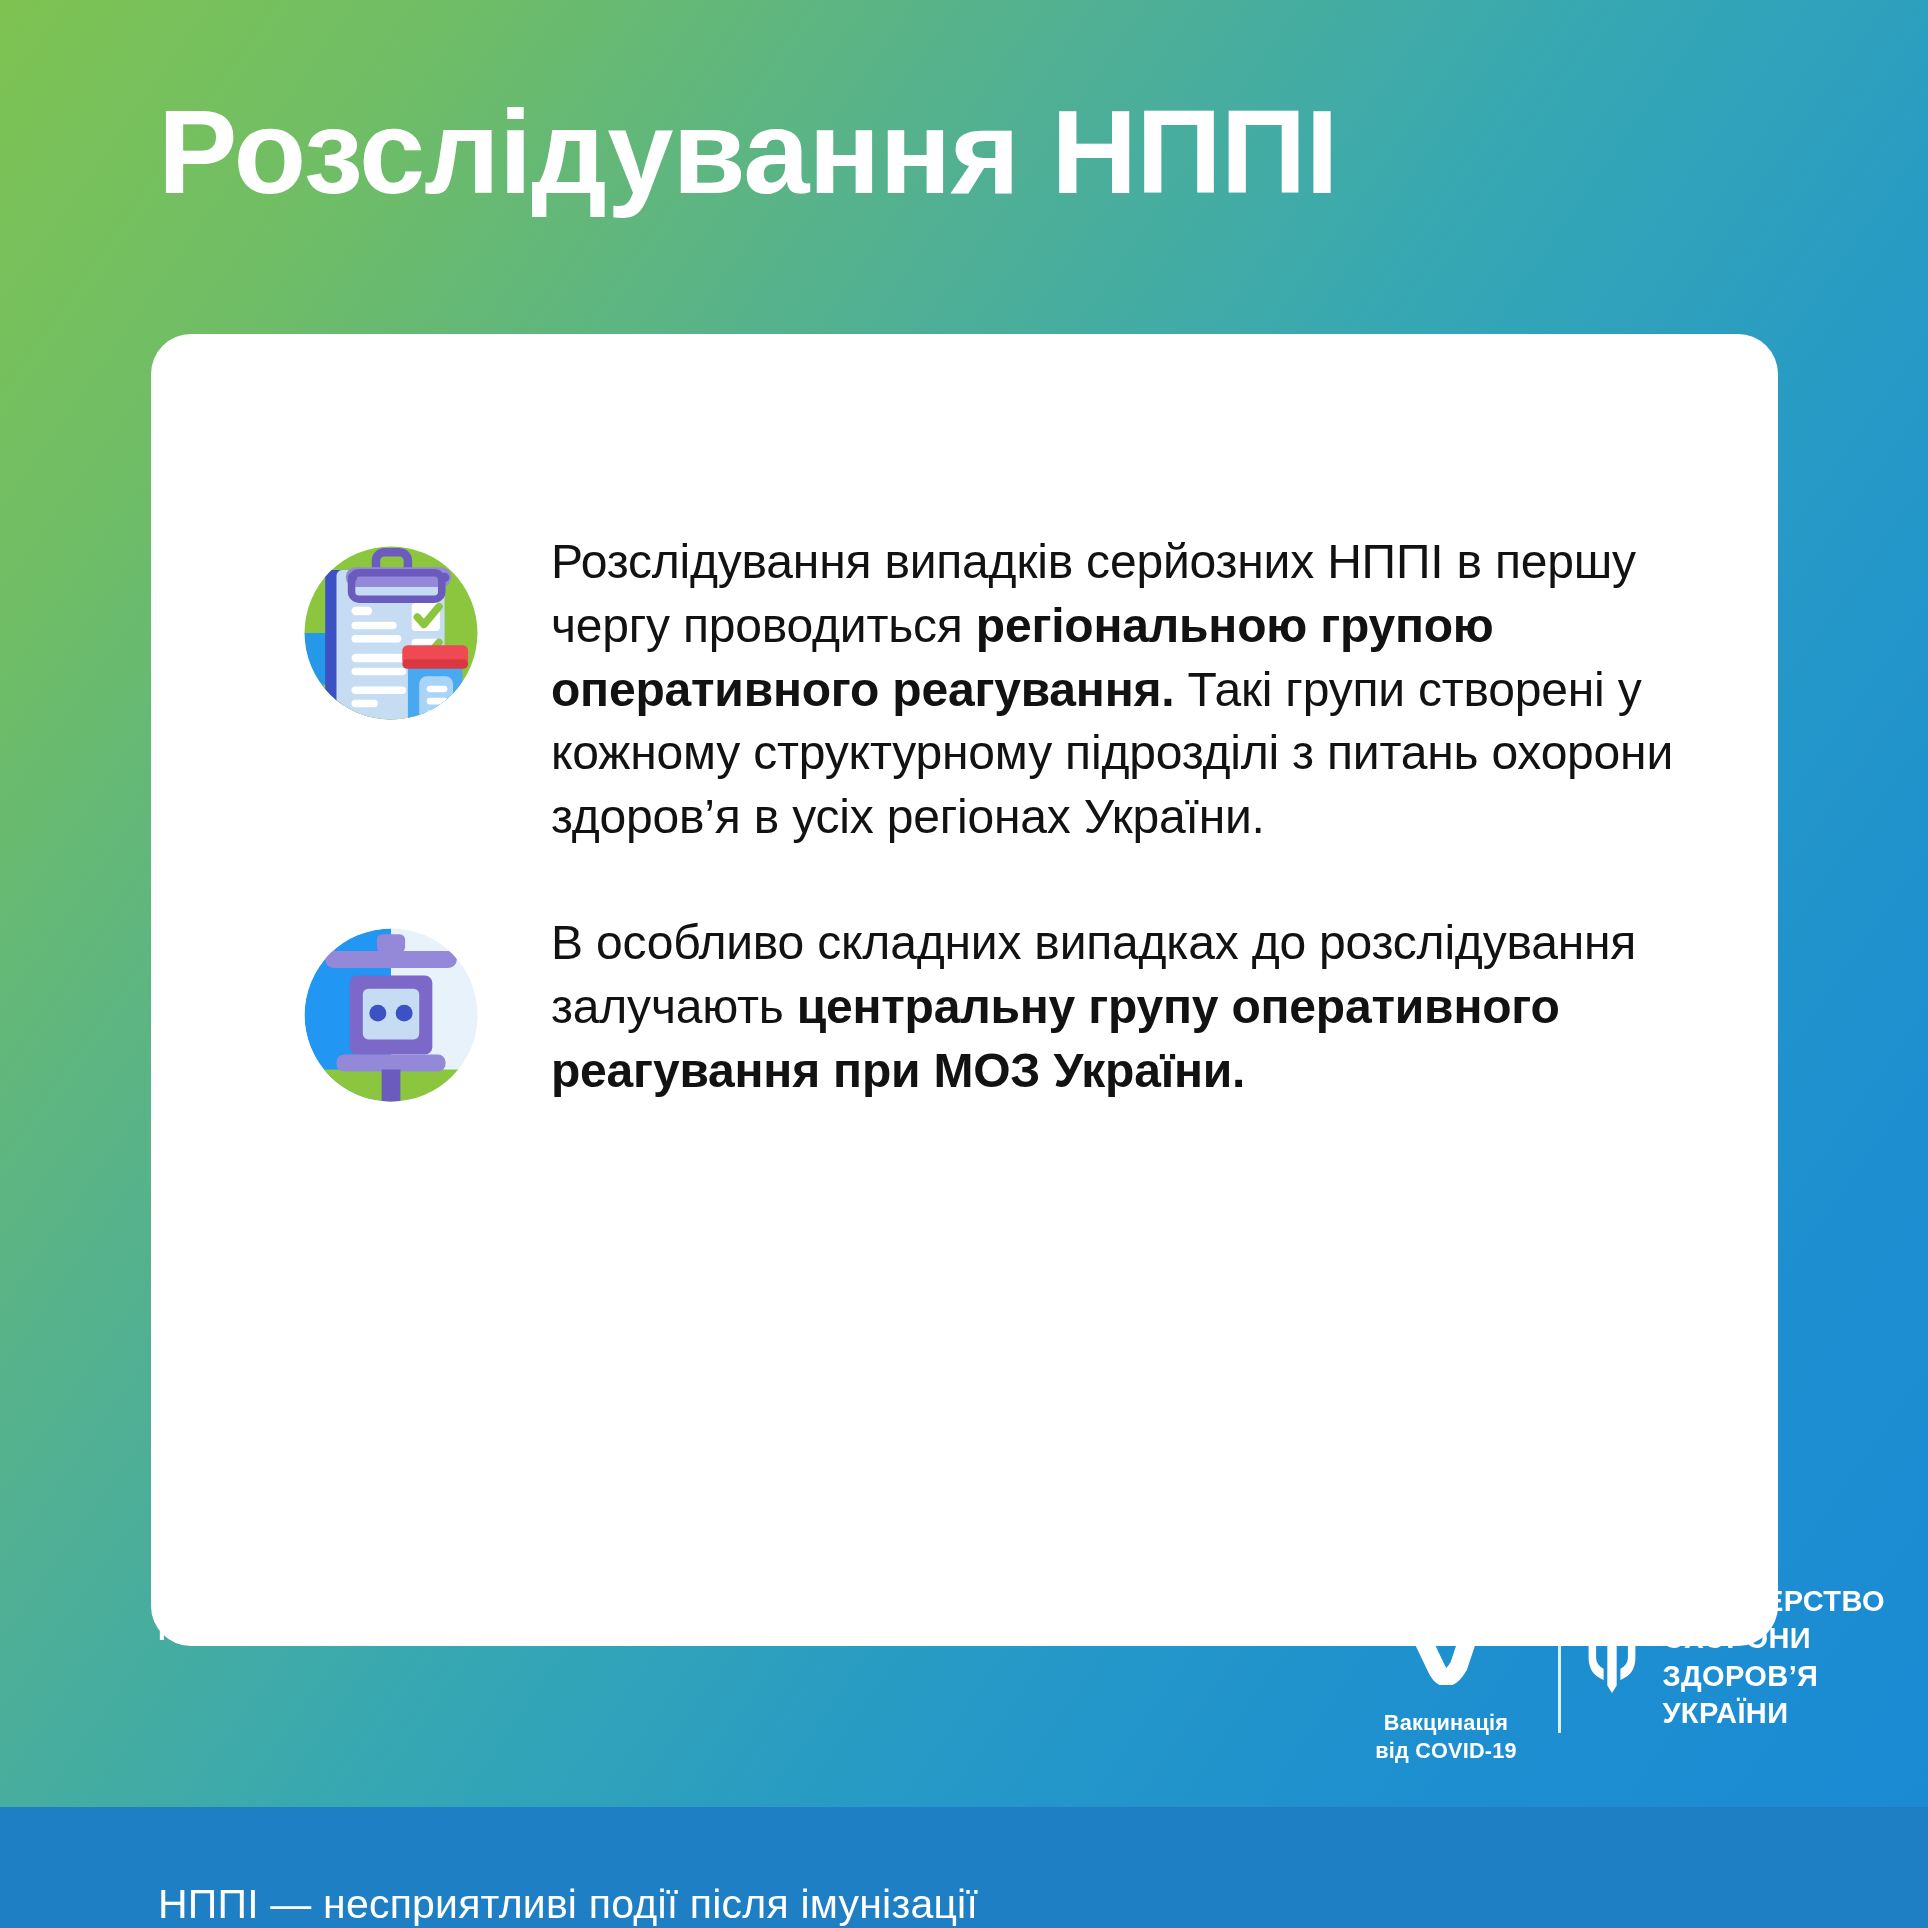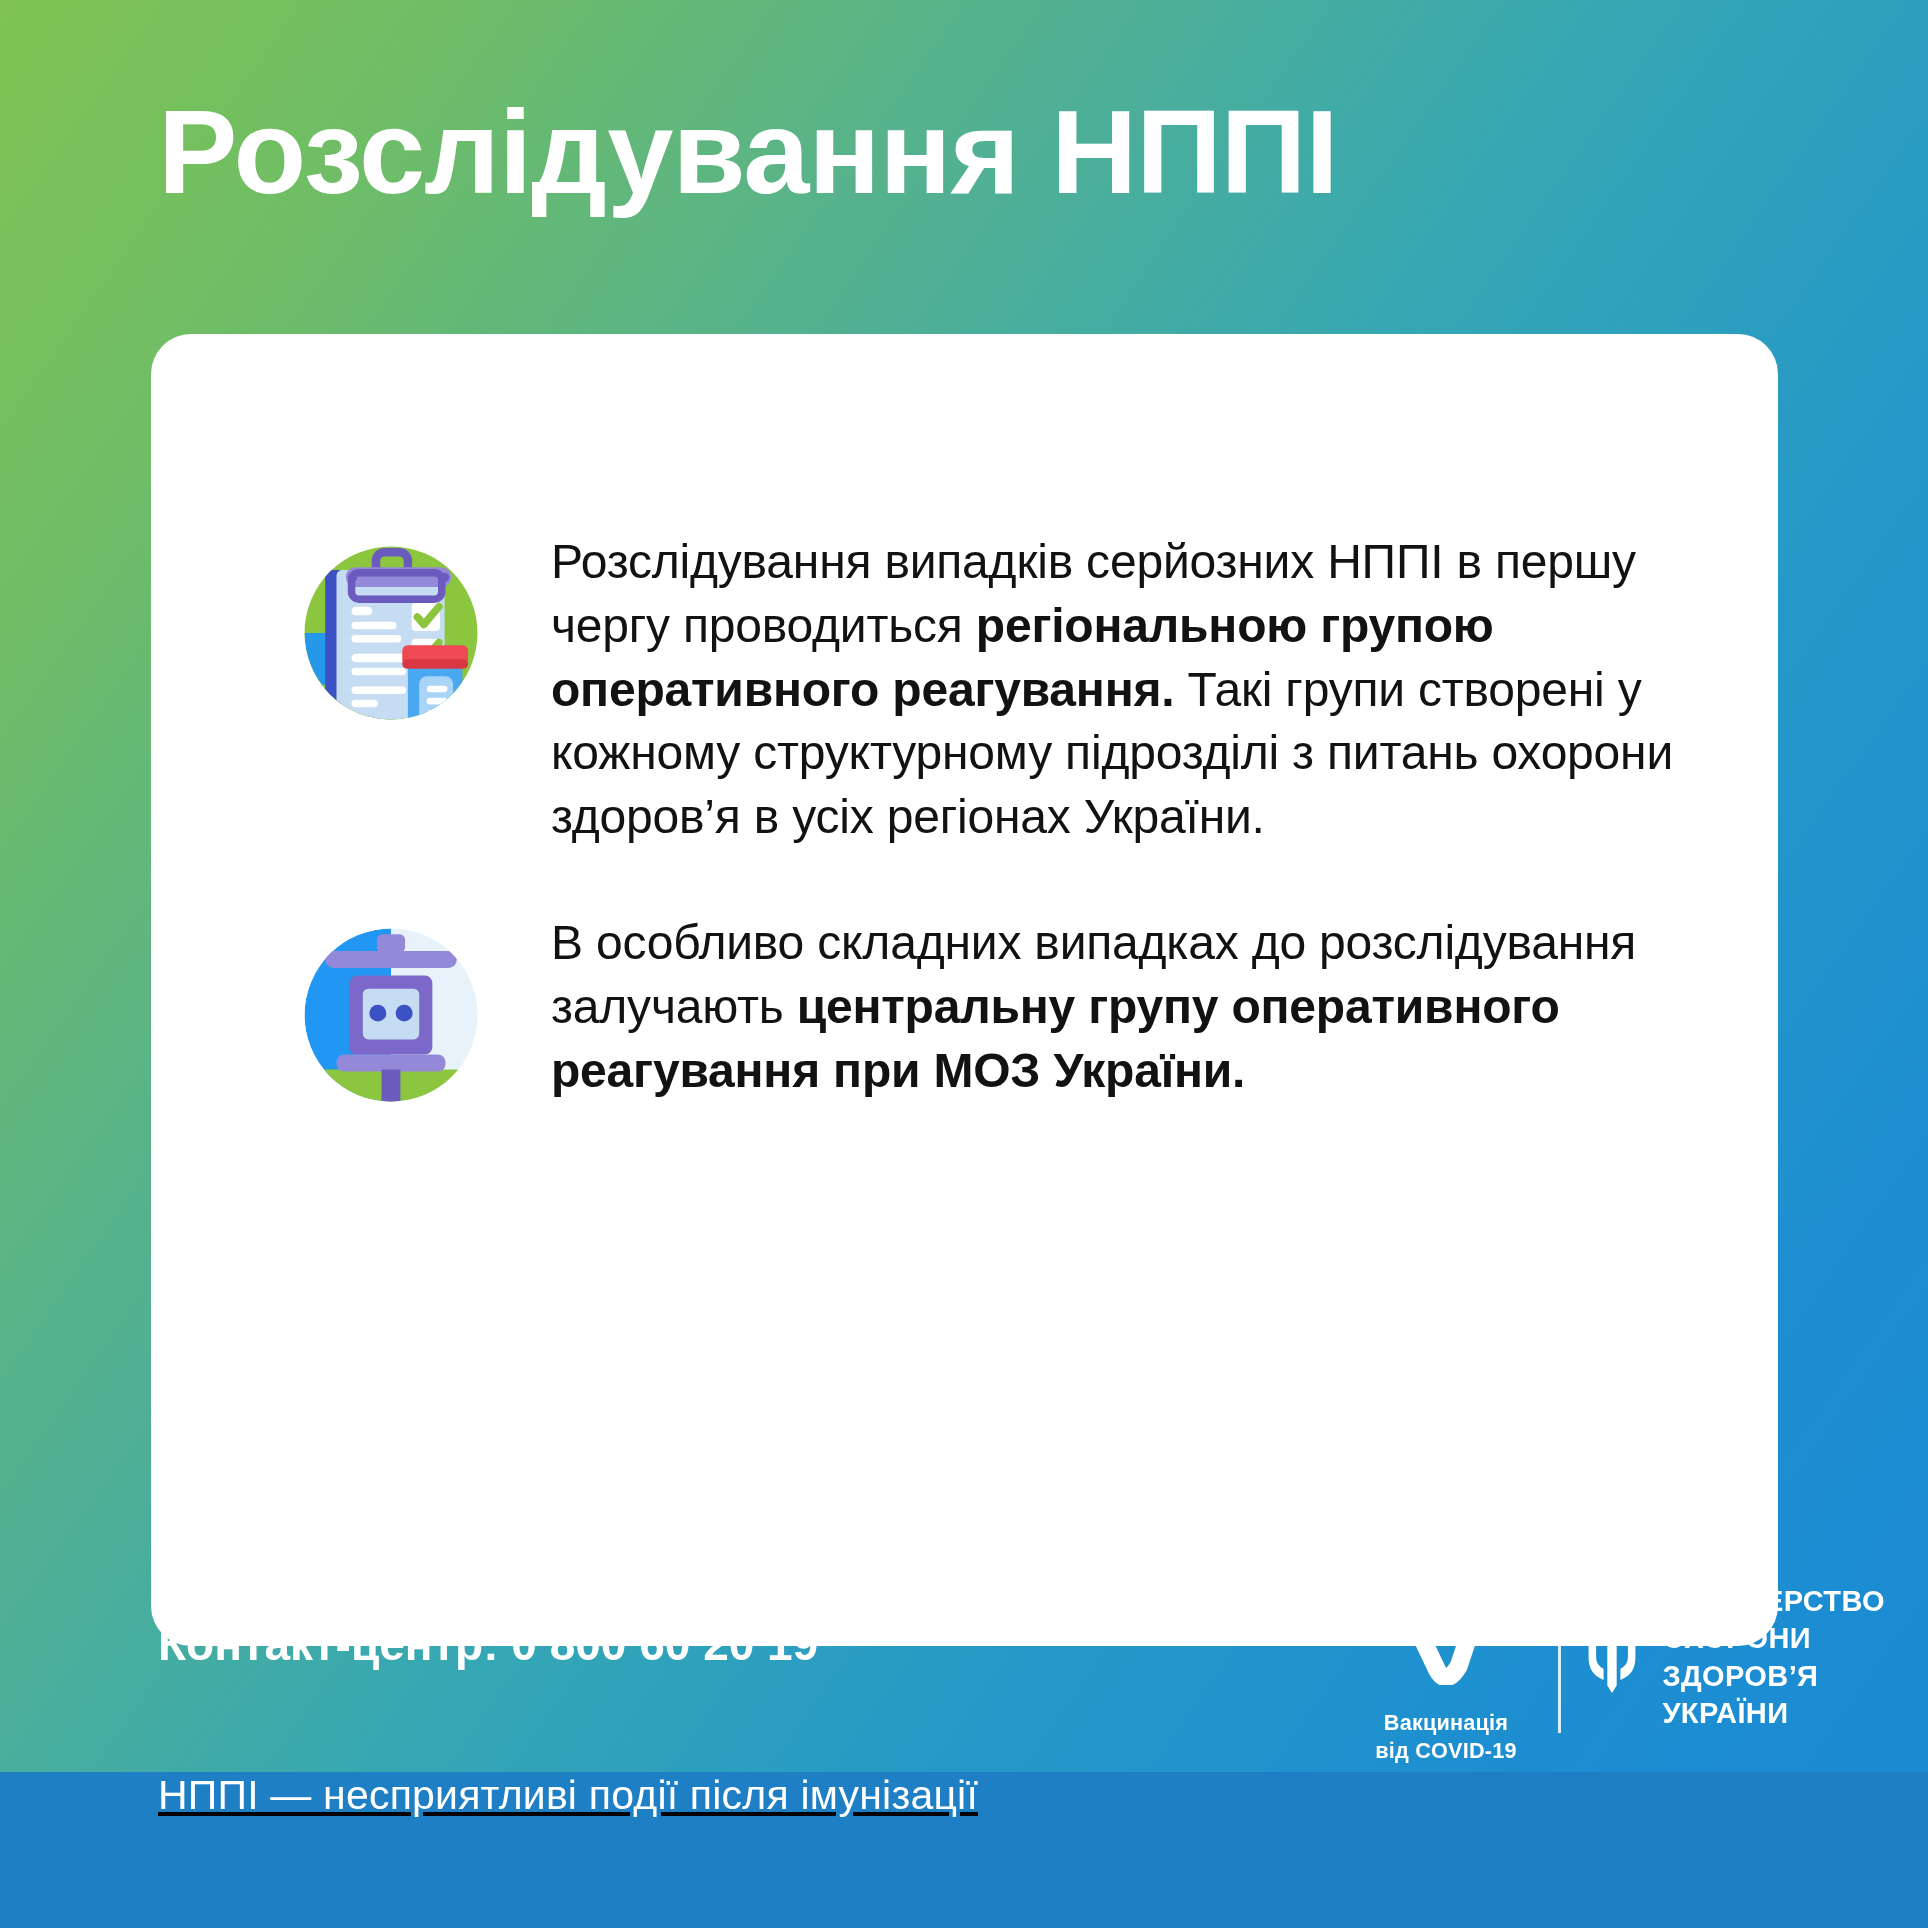--- a/index.html
+++ b/index.html
@@ -90,21 +90,21 @@
     left: 0;
     top: 1563px;
     width: 1928px;
     height: 273px;
   }
   .contact {
     position: absolute;
     left: 158px;
     top: 47px;
     color: #ffffff;
-    font-size: 46px;
+    font-size: 28px;
     font-weight: bold;
     line-height: 1.52;
   }
   .contact div { white-space: nowrap; }
 
   .vac-logo {
     position: absolute;
     left: 1347px;
     top: 9.4px;
     width: 198px;
@@ -141,25 +141,24 @@
     line-height: 1.28;
     letter-spacing: 0.4px;
   }
 
   
   .bottombar {
     position: absolute;
     left: 0;
     bottom: 0;
     width: 1928px;
-    height: 156px;
+    height: 121px;
     background: #1f7fc4;
     display: flex;
-    align-items: flex-start;
-    text-decoration: underline;
+    align-items: flex-end;
   }
   .bottombar-text {
     margin-left: 158px;
     color: #ffffff;
     font-size: 41px;
     letter-spacing: 0.2px;
   }
 </style>
 </head>
 <body>

